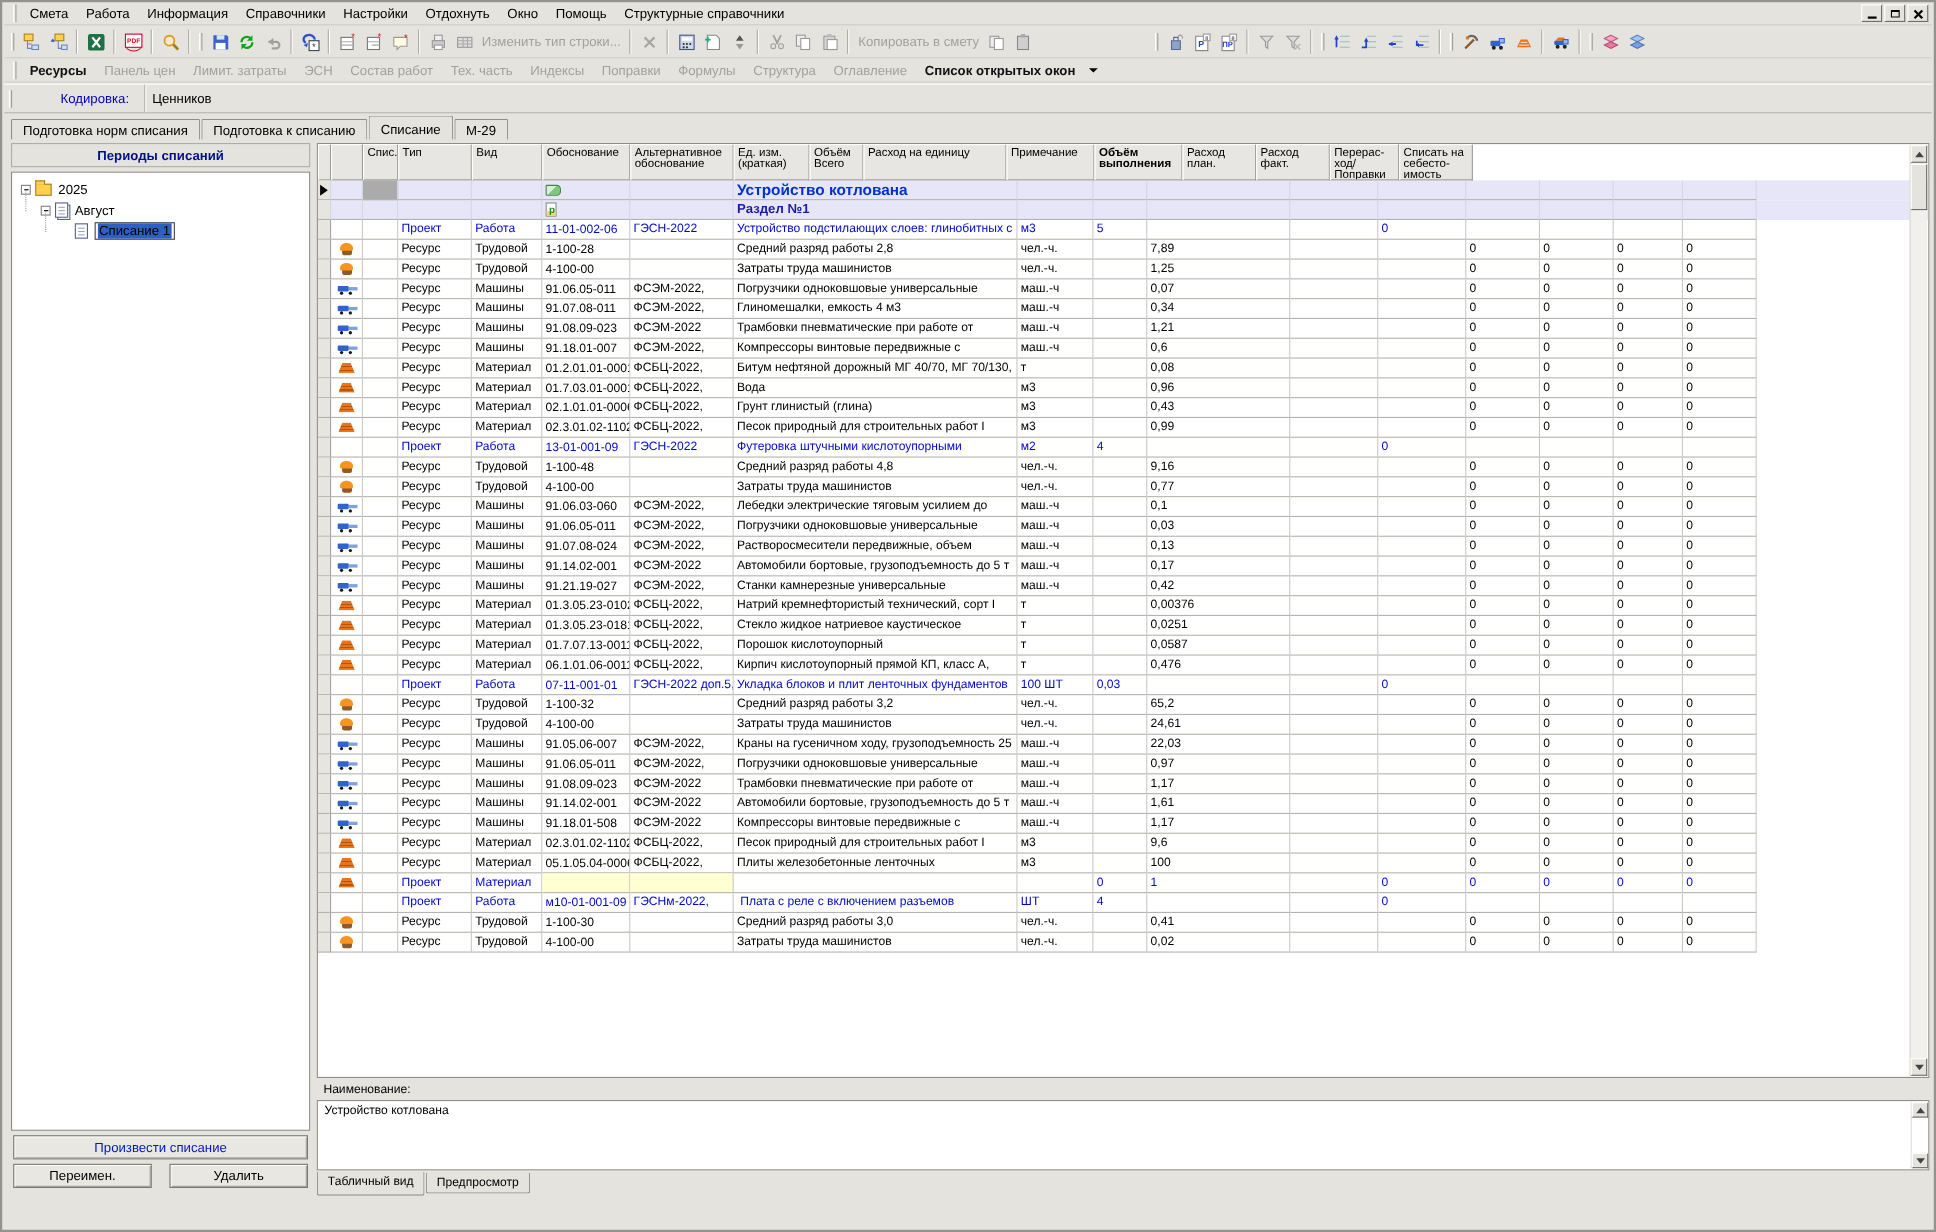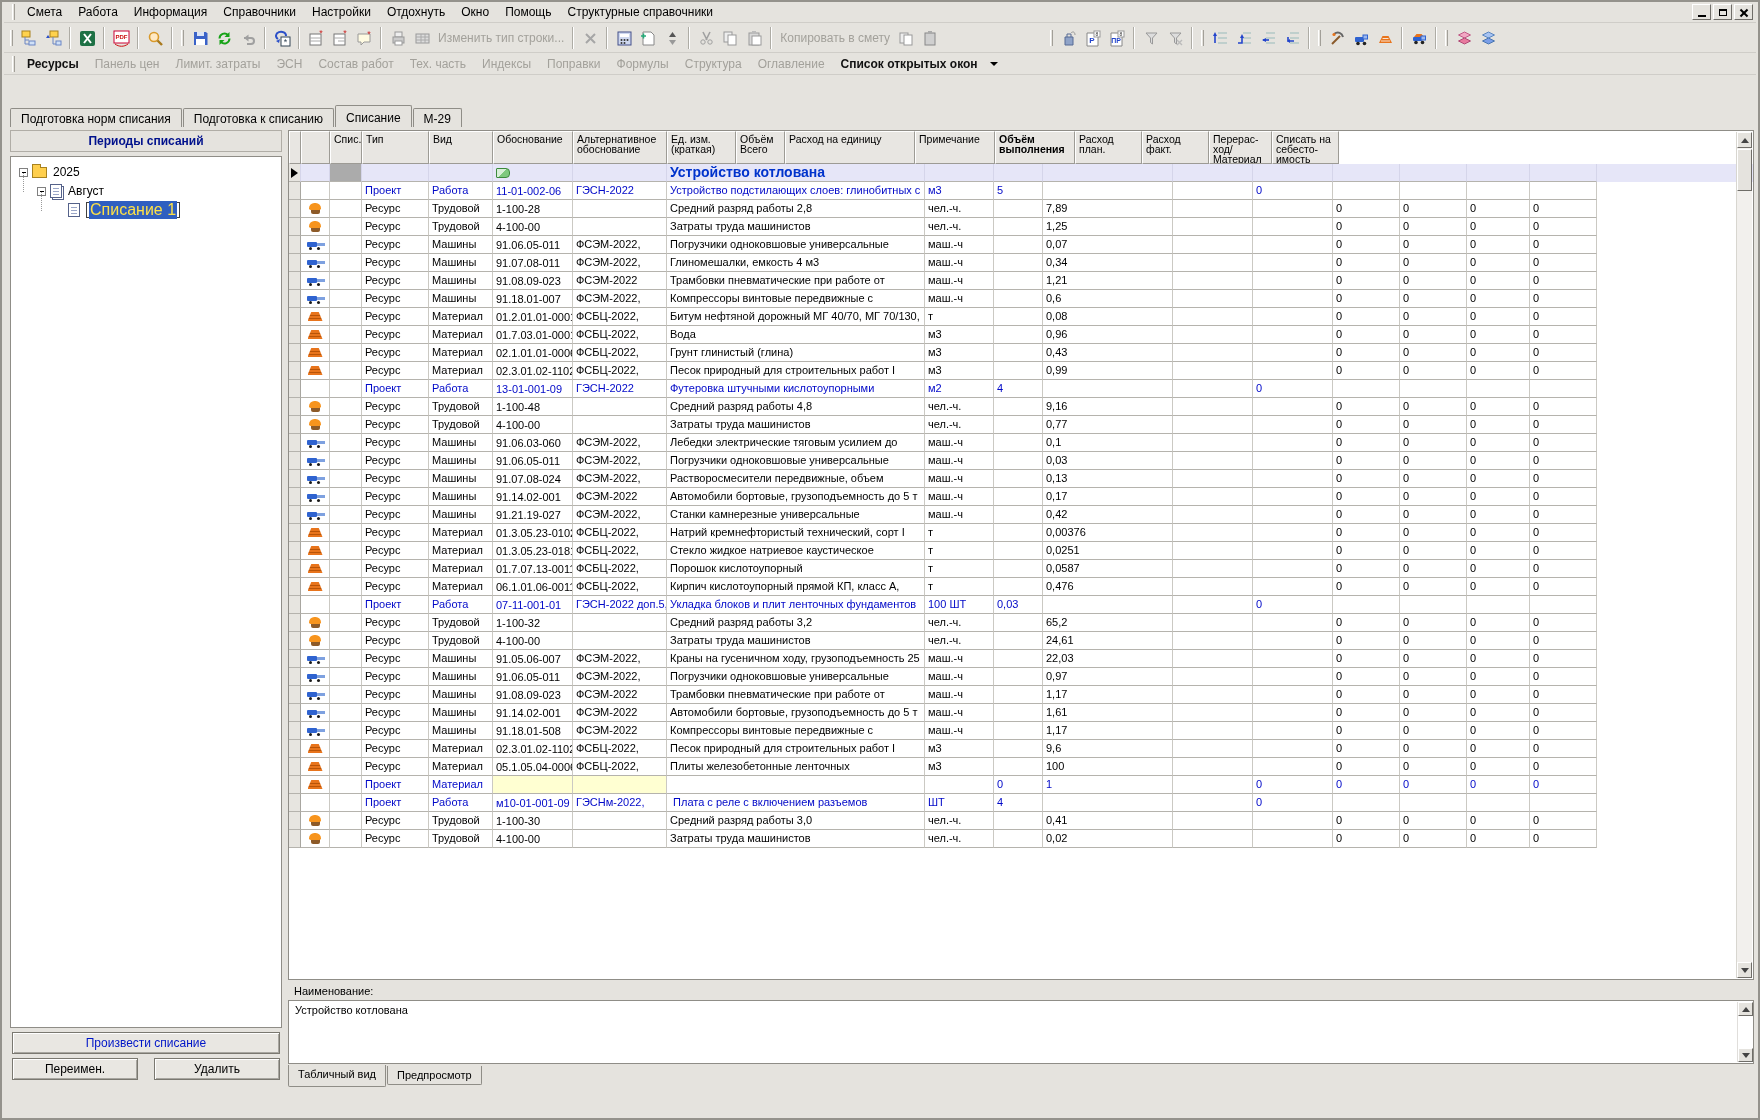--- a/index.html
+++ b/index.html
@@ -42,21 +42,21 @@
 .lptree{position:absolute;top:26px;left:0;right:0;bottom:52px;background:#fff;border:1px solid #8f8d87;font-size:12px}
 .tnode{position:absolute;display:flex;align-items:center;height:18px}
 .exp{width:9px;height:9px;border:1px solid #808080;background:#fff;position:relative;margin-right:4px;flex:none}
 .exp::after{content:"";position:absolute;left:2px;top:3px;width:4px;height:1px;background:#000}
 .t-folder{width:15px;height:11px;background:#ffcf4d;border:1px solid #a8821e;position:relative;margin-right:6px;flex:none}
 .t-folder::before{content:"";position:absolute;top:-4px;left:-1px;width:7px;height:3px;background:#ffcf4d;border:1px solid #a8821e;border-bottom:none}
 .t-docs,.t-doc{width:12px;height:14px;background:#fff;border:1px solid #55628a;position:relative;margin-right:6px;flex:none}
 .t-docs{box-shadow:2px 2px 0 -1px #fff,2px 2px 0 0 #55628a}
 .t-docs::after,.t-doc::after{content:"";position:absolute;left:2px;top:3px;width:6px;height:1px;background:#9aa6c8;box-shadow:0 3px 0 #9aa6c8,0 6px 0 #9aa6c8}
 .nodeedit{border:1px solid #404040;background:#fff;padding:0 2px;height:16px;display:flex;align-items:center}
-.nodeedit span{background:#2f5fc0;color:#fde047;font-size:16px;padding:0 1px}
+.nodeedit span{background:#2f5fc0;color:#000000;font-size:12px;padding:0 1px}
 .tguide{position:absolute;border-left:1px dotted #9a9a9a}
 .lpbtn{position:absolute;height:22px;background:#e9e7e2;border:1px solid #7a7870;box-shadow:inset 1px 1px 0 #fff,inset -1px -1px 0 #a8a6a0;font-size:12px;text-align:center;line-height:20px;font-family:"Liberation Sans",sans-serif}
 .bproduce{left:2px;right:2px;bottom:26px;color:#0016c8}
 .brename{left:2px;width:126px;bottom:0}
 .bdelete{right:2px;width:126px;bottom:0}
 
 .gridpanel{position:absolute;left:286px;top:128px;right:4px;bottom:38px}
 .gridwrap{position:absolute;left:0;right:0;top:0;height:850px;background:#fff;border:1px solid #8f8d87;overflow:hidden}
 .hrow{display:flex;height:33px}
 .hc{flex:none;background:#e8e6e2;border-right:1px solid #9d9b95;border-bottom:1px solid #9d9b95;border-top:1px solid #fff;border-left:1px solid #fff;font-size:10.5px;line-height:10px;padding:2px 3px;overflow:hidden;color:#000}
@@ -438,20 +438,26 @@
         <span class="rtab dis">Индексы</span>
         <span class="rtab dis">Поправки</span>
         <span class="rtab dis">Формулы</span>
         <span class="rtab dis">Структура</span>
         <span class="rtab dis">Оглавление</span>
         <span class="rtab">Список открытых окон</span>
         <span class="dd"></span>
       </div>
   </div>
 
+  <div class="encbar">
+    <div class="grip"></div>
+    <span class="enclabel">Кодировка:</span>
+    <div class="encdiv"></div>
+    <span class="encval">Ценников</span>
+  </div>
 
   <div class="doctabs" id="doctabs">
       <div class="dtab">Подготовка норм списания</div>
       <div class="dtab">Подготовка к списанию</div>
       <div class="dtab active">Списание</div>
       <div class="dtab">М-29</div>
     </div>
 
   <div class="leftpanel">
     <div class="lph">Периоды списаний</div>
@@ -491,36 +497,57 @@
             <div class="hc" style="width: 64px;">Вид</div>
             <div class="hc" style="width: 80px;">Обоснование</div>
             <div class="hc" style="width: 94px;">Альтернативное обоснование</div>
             <div class="hc" style="width: 69px;">Ед. изм. (краткая)</div>
             <div class="hc" style="width: 49px;">Объём Всего</div>
             <div class="hc" style="width: 130px;">Расход на единицу</div>
             <div class="hc" style="width: 80px;">Примечание</div>
             <div class="hc b" style="width: 80px;">Объём выполнения</div>
             <div class="hc" style="width: 67px;">Расход план.</div>
             <div class="hc" style="width: 67px;">Расход факт.</div>
-            <div class="hc" style="width: 63px;">Перерас- ход/ Материал</div>
+            <div class="hc" style="width: 63px;">Перерас- ход/ Поправки</div>
             <div class="hc" style="width: 67px;">Списать на себесто- имость</div>
           </div>
           <div class="trow title">
             <div class="c c-sel" style="width: 12px;">
               <span class="rowmarker"></span>
             </div>
             <div class="c c-icon" style="width: 29px;"></div>
             <div class="c c-spis gray" style="width: 32px;"></div>
             <div class="c c-tip" style="width: 67px;"></div>
             <div class="c c-vid" style="width: 64px;"></div>
             <div class="c c-code" style="width: 80px;">
               <span class="ri ri-book"></span>
             </div>
             <div class="c c-alt" style="width: 94px;"></div>
             <div class="c c-name" style="width: 258px;">Устройство котлована</div>
+            <div class="c c-unit" style="width: 69px;"></div>
+            <div class="c c-vol" style="width: 49px;"></div>
+            <div class="c c-rate" style="width: 130px;"></div>
+            <div class="c c-note" style="width: 80px;"></div>
+            <div class="c c-done" style="width: 80px;"></div>
+            <div class="c c-plan" style="width: 67px;"></div>
+            <div class="c c-fact" style="width: 67px;"></div>
+            <div class="c c-over" style="width: 63px;"></div>
+            <div class="c c-seb" style="width: 67px;"></div>
+          </div>
+          <div class="trow section">
+            <div class="c c-sel" style="width: 12px;"></div>
+            <div class="c c-icon" style="width: 29px;"></div>
+            <div class="c c-spis" style="width: 32px;"></div>
+            <div class="c c-tip" style="width: 67px;"></div>
+            <div class="c c-vid" style="width: 64px;"></div>
+            <div class="c c-code" style="width: 80px;">
+              <span class="ri ri-pdoc"></span>
+            </div>
+            <div class="c c-alt" style="width: 94px;"></div>
+            <div class="c c-name" style="width: 258px;">Раздел №1</div>
             <div class="c c-unit" style="width: 69px;"></div>
             <div class="c c-vol" style="width: 49px;"></div>
             <div class="c c-rate" style="width: 130px;"></div>
             <div class="c c-note" style="width: 80px;"></div>
             <div class="c c-done" style="width: 80px;"></div>
             <div class="c c-plan" style="width: 67px;"></div>
             <div class="c c-fact" style="width: 67px;"></div>
             <div class="c c-over" style="width: 63px;"></div>
             <div class="c c-seb" style="width: 67px;"></div>
           </div>

